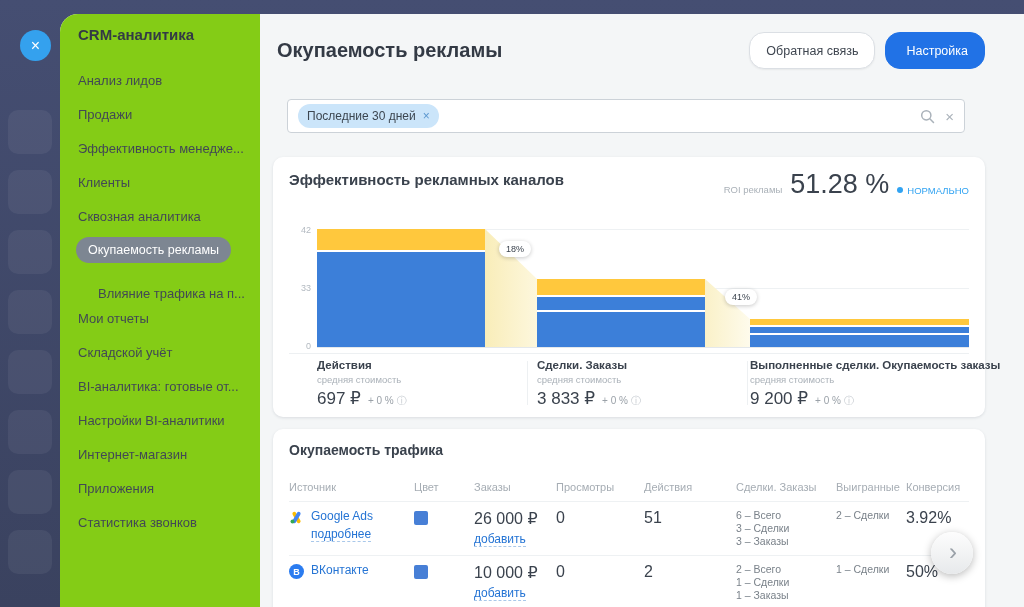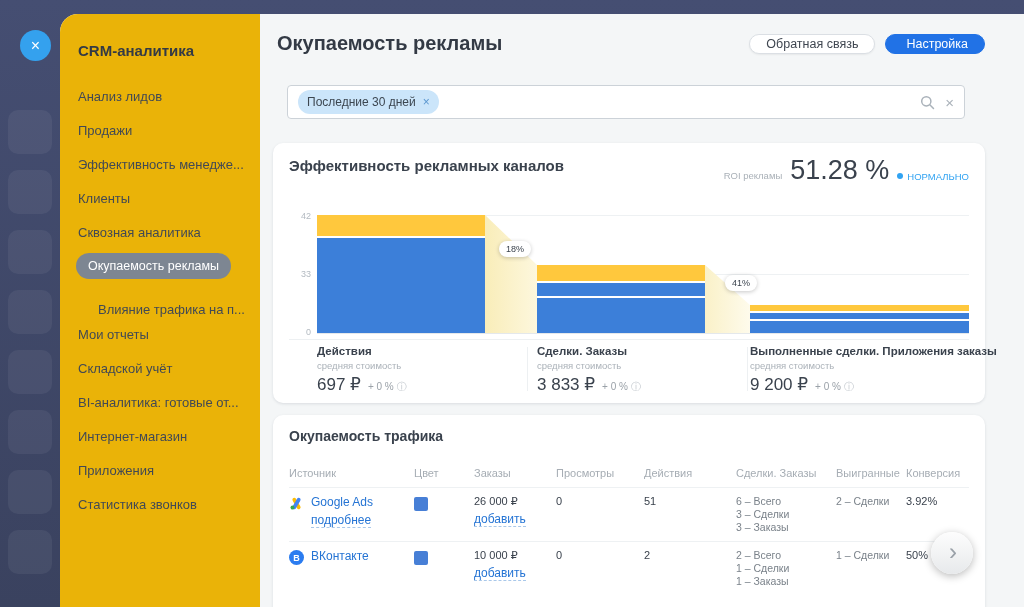--- a/index.html
+++ b/index.html
@@ -13,31 +13,31 @@
   .ghost{position:absolute;left:8px;width:44px;height:44px;border-radius:10px;background:rgba(255,255,255,0.06);}
 
   .close-btn{position:absolute;left:20px;top:30px;width:31px;height:31px;border-radius:50%;
     background:#34a1ee;color:#fff;border:none;font-size:16px;line-height:29px;text-align:center;
     cursor:pointer;padding:0;z-index:8;font-family:inherit;}
 
   .panel{position:absolute;left:60px;top:14px;right:0;bottom:0;background:#fff;
     border-radius:18px 0 0 0;overflow:hidden;display:flex;}
 
   
-  .sidebar{width:200px;flex:none;background:#eab308;padding:28px 0 0 18px;box-sizing:border-box;}
+  .sidebar{width:200px;flex:none;background:#84cc16;padding:12px 0 0 18px;box-sizing:border-box;}
   .sidebar-title{font-size:15px;font-weight:bold;color:#333a45;margin-bottom:20px;}
   .menu-item{height:34px;display:flex;align-items:center;font-size:13px;color:#424954;cursor:pointer;white-space:nowrap;}
   .menu-item.indent{padding-left:20px;align-items:flex-end;}
   .menu-item .pill{background:#7d8692;color:#fff;border-radius:15px;padding:6px 12px;font-size:12.5px;margin-left:-2px;}
 
   
   .content{flex:1;background:#f4f6f7;position:relative;overflow:hidden;}
   .page-header{display:flex;align-items:center;padding:18px 39px 0 17px;}
   .page-title{font-size:20px;font-weight:600;color:#333a45;margin:0;flex:1;}
-  .btn{height:20px;border-radius:15px;font-size:12.5px;padding:0 16px;cursor:pointer;font-family:inherit;}
+  .btn{height:37px;border-radius:15px;font-size:12.5px;padding:0 16px;cursor:pointer;font-family:inherit;}
   .btn-ghost{background:#fff;border:1px solid #dbdfe4;color:#3f4650;margin-right:10px;box-shadow:0 1px 2px rgba(0,0,0,0.06);}
   .btn-primary{background:#2172e6;border:1px solid #2172e6;color:#fff;padding-left:20px;}
 
   .filter-bar{margin:30px 59px 0 27px;height:34px;background:#fff;border:1px solid #ccd2d8;border-radius:4px;
     display:flex;align-items:center;padding:0 10px;box-sizing:border-box;}
   .filter-tag{background:#cbe5fa;border-radius:12px;height:24px;display:inline-flex;align-items:center;
     padding:0 9px;font-size:12px;color:#3c4650;cursor:pointer;}
   .tag-x{margin-left:7px;color:#5b97cf;font-size:12px;cursor:pointer;}
   .filter-spacer{flex:1;}
   .search-icon{margin-right:10px;cursor:pointer;display:block;}
@@ -66,21 +66,21 @@
   .t0{top:-4px}.t1{top:54px}.t2{top:112px}
   .bars{position:absolute;left:28px;top:0;width:652px;height:118px;}
   .connectors{position:absolute;left:0;top:0;}
   .col{position:absolute;top:0;height:118px;}
   .c1{left:0;width:168px}.c2{left:220px;width:168px}.c3{left:433px;width:219px}
   .seg{position:absolute;left:0;right:0;}
   .seg.yellow{background:#ffc83d;}
   .seg.blue{background:#3c7fd9;}
   .bubble{position:absolute;background:#fff;border-radius:9px;box-shadow:0 1px 4px rgba(0,0,0,0.22);
     font-size:9px;color:#3a424d;padding:3px 7px;}
-  .b1{left:182px;top:26px}.b2{left:408px;top:60px}
+  .b1{left:182px;top:12px}.b2{left:408px;top:60px}
 
   .funnel-divider{position:absolute;left:16px;right:16px;top:196px;height:1px;background:#edf0f2;}
   .stats{position:absolute;left:16px;right:16px;top:202px;height:50px;}
   .stat{position:absolute;top:0;}
   .s1{left:28px}.s2{left:248px}.s3{left:461px}
   .vdiv{position:absolute;top:2px;height:44px;width:1px;background:#edf0f2;}
   .v1{left:238px}.v2{left:458px}
   .stat-name{font-size:11.5px;font-weight:bold;color:#3a424d;margin-bottom:3px;white-space:nowrap;}
   .stat-sub{font-size:9.5px;color:#aab1b8;margin-bottom:3px;}
   .stat-row{display:flex;align-items:baseline;}
@@ -92,21 +92,21 @@
   .table{position:absolute;top:52px;left:0;right:0;}
   .trow{display:grid;grid-template-columns:125px 60px 82px 88px 92px 100px 70px 1fr;padding:0 16px;}
   .thead .cell{font-size:11px;color:#a6adb4;padding-bottom:8px;white-space:nowrap;}
   .tdivider{height:1px;background:#eef1f3;margin:0 16px;}
   .tbody-row{padding-top:7px;padding-bottom:7px;}
   .source-cell{display:flex;}
   .src-icon{width:15px;height:15px;margin-right:7px;margin-top:1px;flex:none;}
   .src-link{font-size:12px;color:#2574d4;cursor:pointer;white-space:nowrap;}
   .dashed-link{font-size:12px;color:#2574d4;border-bottom:1px dashed #a9c8ea;display:inline-block;margin-top:4px;cursor:pointer;}
   .color-swatch{width:14px;height:14px;background:#477fd6;border-radius:2px;margin-top:2px;}
-  .num{font-size:11px;color:#3a424d;}
+  .num{font-size:16px;color:#3a424d;}
   .deal-line{font-size:10.5px;color:#7a828a;line-height:13px;white-space:nowrap;}
   .vk-icon{width:15px;height:15px;border-radius:50%;background:#2b7cf0;color:#fff;font-size:9px;font-weight:bold;
     display:flex;align-items:center;justify-content:center;flex:none;margin-right:7px;margin-top:1px;}
 
   .next-btn{position:absolute;left:931px;top:532px;width:42px;height:42px;border-radius:50%;border:none;
     background:linear-gradient(180deg,#fdfdfd,#e7e9eb);box-shadow:0 2px 8px rgba(0,0,0,0.28);
     color:#9aa1a8;font-size:24px;cursor:pointer;z-index:9;display:flex;align-items:center;justify-content:center;
     padding:0 0 3px 2px;font-family:inherit;}
 </style>
 </head>
@@ -150,20 +150,23 @@
           <span>Влияние трафика на п...</span>
         </div>
       <div class="menu-item">
           <span>Мои отчеты</span>
         </div>
       <div class="menu-item">
           <span>Складской учёт</span>
         </div>
       <div class="menu-item">
           <span>BI-аналитика: готовые от...</span>
+        </div>
+      <div class="menu-item">
+          <span>Настройки BI-аналитики</span>
         </div>
       <div class="menu-item">
           <span>Интернет-магазин</span>
         </div>
       <div class="menu-item">
           <span>Приложения</span>
         </div>
       <div class="menu-item">
           <span>Статистика звонков</span>
         </div>
@@ -265,21 +268,21 @@
         <div class="stat s2">
           <div class="stat-name">Сделки. Заказы</div>
           <div class="stat-sub">средняя стоимость</div>
           <div class="stat-row">
             <span class="stat-cost">3 833 ₽</span>
             <span class="stat-delta">+ 0 %</span>
             <span class="stat-info">ⓘ</span>
           </div>
         </div>
         <div class="stat s3">
-          <div class="stat-name">Выполненные сделки. Приложения заказы</div>
+          <div class="stat-name">Выполненные сделки. Окупаемость заказы</div>
           <div class="stat-sub">средняя стоимость</div>
           <div class="stat-row">
             <span class="stat-cost">9 200 ₽</span>
             <span class="stat-delta">+ 0 %</span>
             <span class="stat-info">ⓘ</span>
           </div>
         </div>
       </div>
     </section>
 

